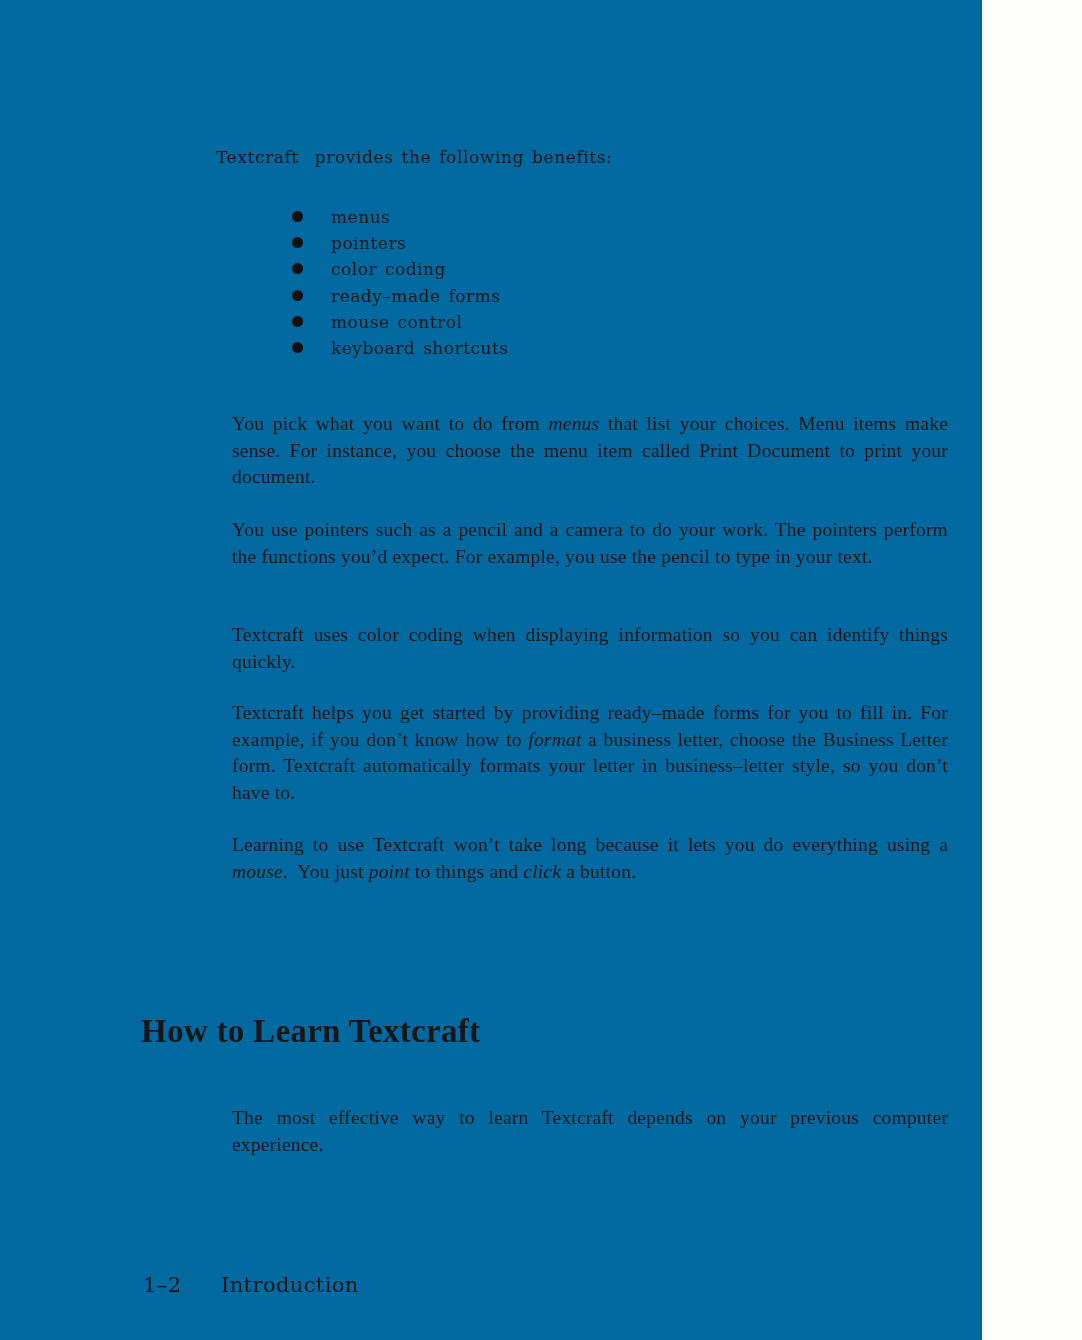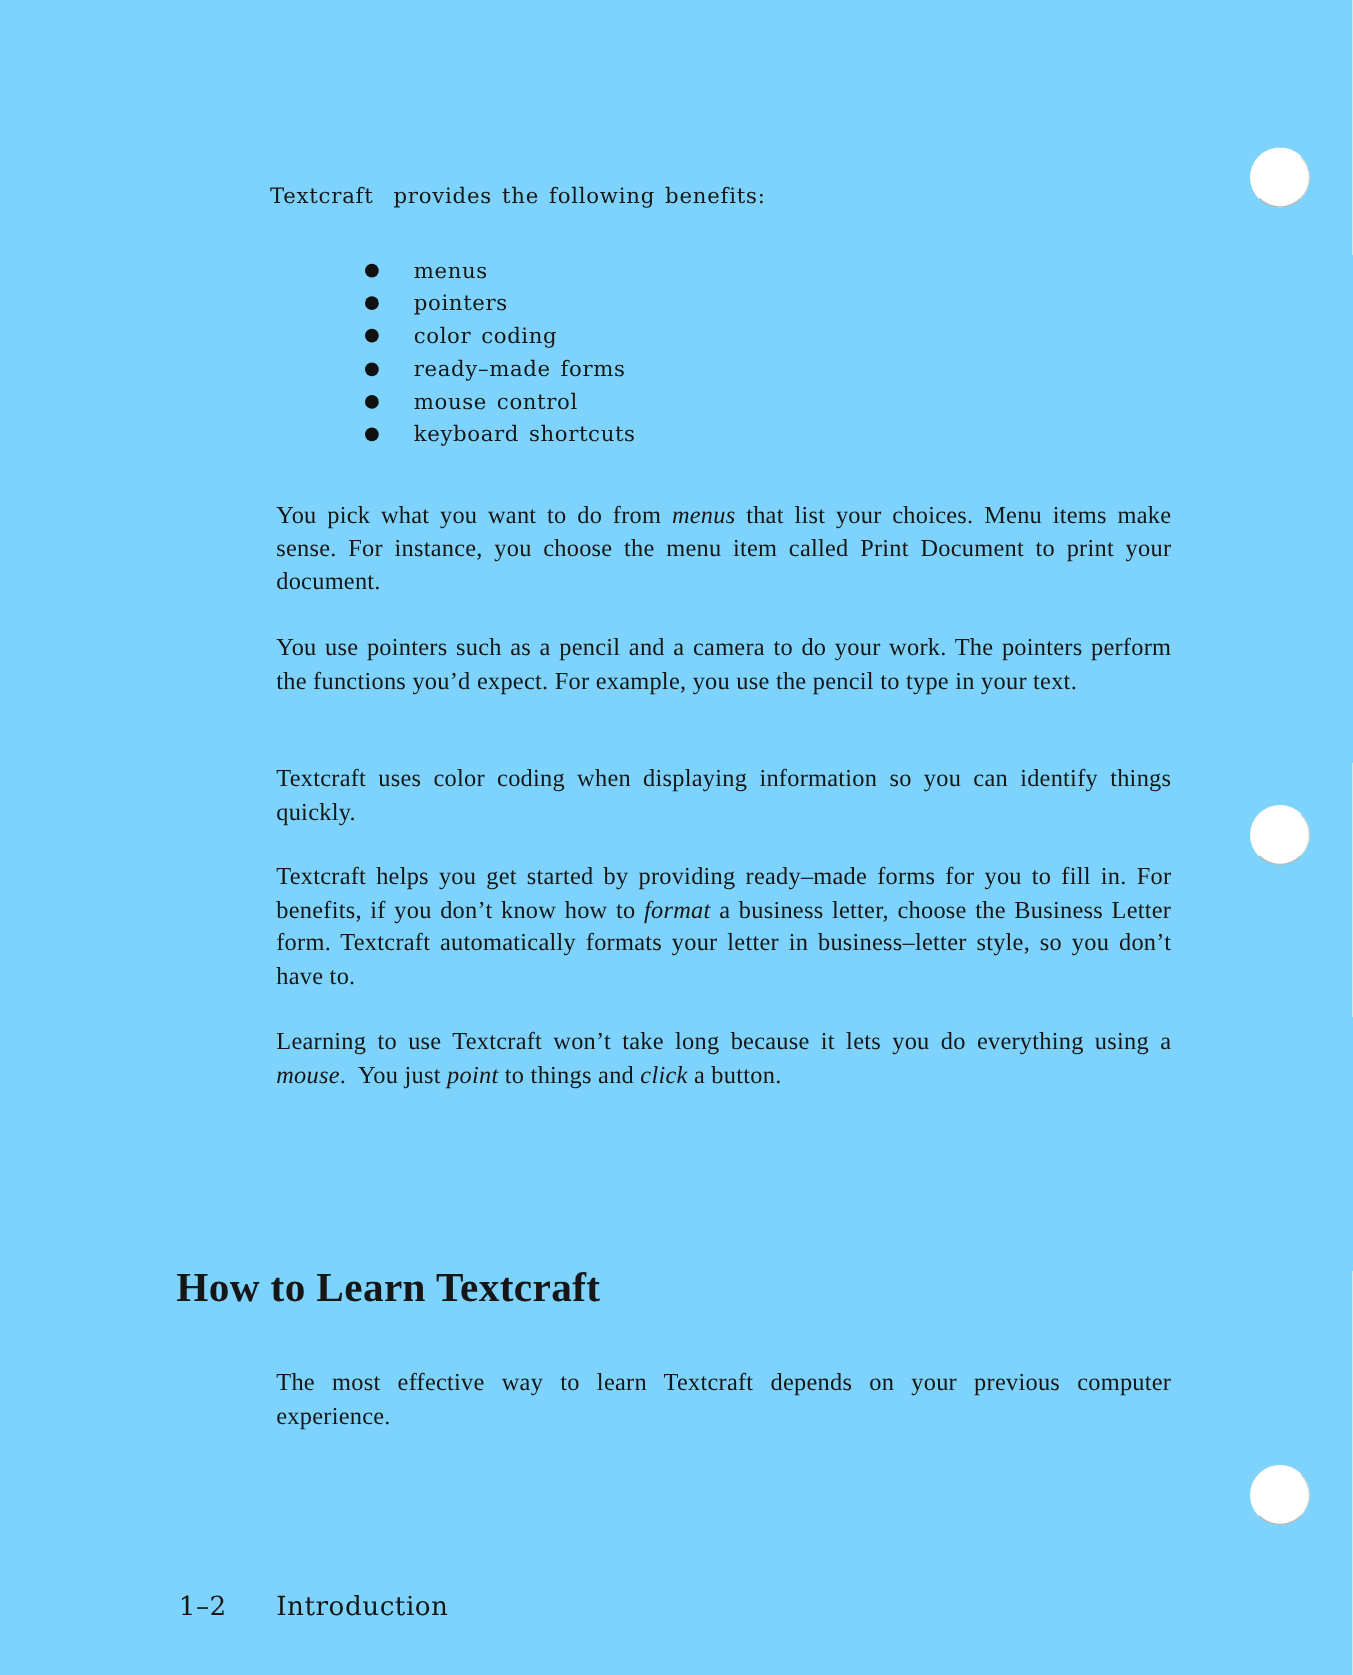--- a/index.html
+++ b/index.html
@@ -2,23 +2,23 @@
 <html><head>
 <meta charset="utf-8">
 <style>
   html, body {
     margin: 0;
     padding: 0;
     background: #fdfdfb;
   }
   .page {
     position: relative;
-    width: 1082px;
+    width: 982px;
     height: 1340px;
-    background: #7dd3fc;
+    background: #0369a1;
     overflow: hidden;
     color: #161616;
     font-family: "Liberation Serif", "DejaVu Serif", serif;
   }
   .intro-line {
     position: absolute;
     left: 216px;
     top: 147px;
     font-size: 19px;
     letter-spacing: 0.6px;
@@ -50,21 +50,21 @@
     top: 7px;
     width: 11px;
     height: 11px;
     border-radius: 50%;
     background: #111;
   }
   .para {
     position: absolute;
     left: 217px;
     width: 716px;
-    margin: 4px;
+    margin: 15px;
     font-size: 19.5px;
     line-height: 26.5px;
     text-align: justify;
     text-align-last: left;
     letter-spacing: 0.2px;
   }
   .para em { font-style: italic; }
   .section-heading {
     position: absolute;
     left: 141px;
@@ -116,21 +116,21 @@
     <li><span class="bullet-dot"></span><span>mouse control</span></li>
     <li><span class="bullet-dot"></span><span>keyboard shortcuts</span></li>
   </ul>
 
   <p class="para" style="top:396px;"><span>You pick what you want to do from </span><em>menus</em><span> that list your choices. Menu items make sense. For instance, you choose the menu item called Print Document to print your document.</span></p>
 
   <p class="para" style="top:502px;">You use pointers such as a pencil and a camera to do your work. The pointers perform the functions you’d expect. For example, you use the pencil to type in your text.</p>
 
   <p class="para" style="top:607px;">Textcraft uses color coding when displaying information so you can identify things quickly.</p>
 
-  <p class="para" style="top:685px;"><span>Textcraft helps you get started by providing ready–made forms for you to fill in.  For benefits, if you don’t know how to </span><em>format</em><span> a business letter, choose the Business Letter form. Textcraft automatically formats your letter in business–letter style, so you don’t have to.</span></p>
+  <p class="para" style="top:685px;"><span>Textcraft helps you get started by providing ready–made forms for you to fill in.  For example, if you don’t know how to </span><em>format</em><span> a business letter, choose the Business Letter form. Textcraft automatically formats your letter in business–letter style, so you don’t have to.</span></p>
 
   <p class="para" style="top:817px;"><span>Learning to use Textcraft won’t take long because it lets you do everything using a </span><em>mouse</em><span style="white-space:pre-wrap;">.  You just </span><em>point</em><span> to things and </span><em>click</em><span> a button.</span></p>
 
 
   <h2 class="section-heading">How to Learn Textcraft</h2>
 
   <p class="para" style="top:1090px;">The most effective way to learn Textcraft depends on your previous computer experience.</p>
 
   <div class="footer footer-page">1–2</div>
   <div class="footer footer-section">Introduction</div>

